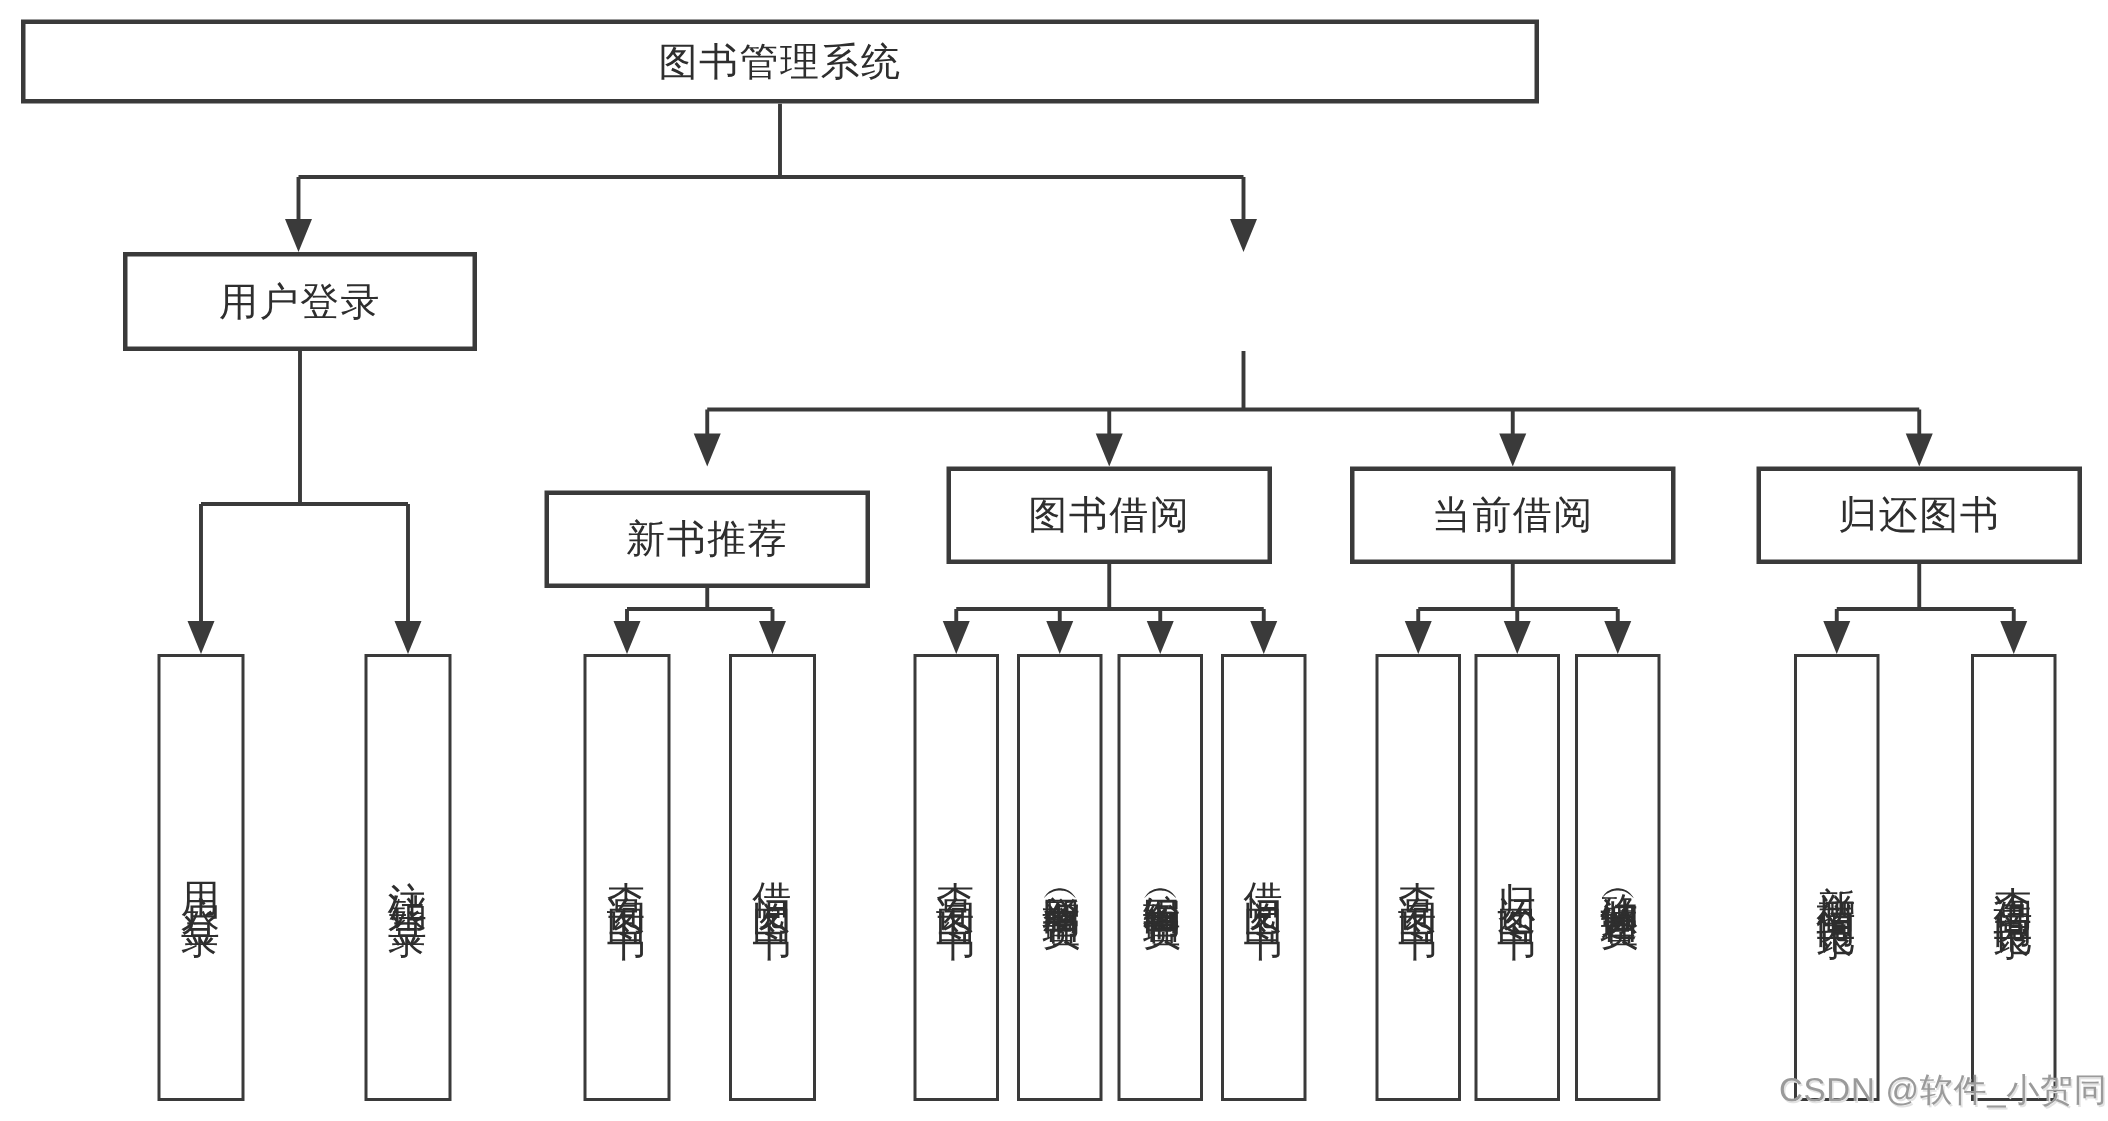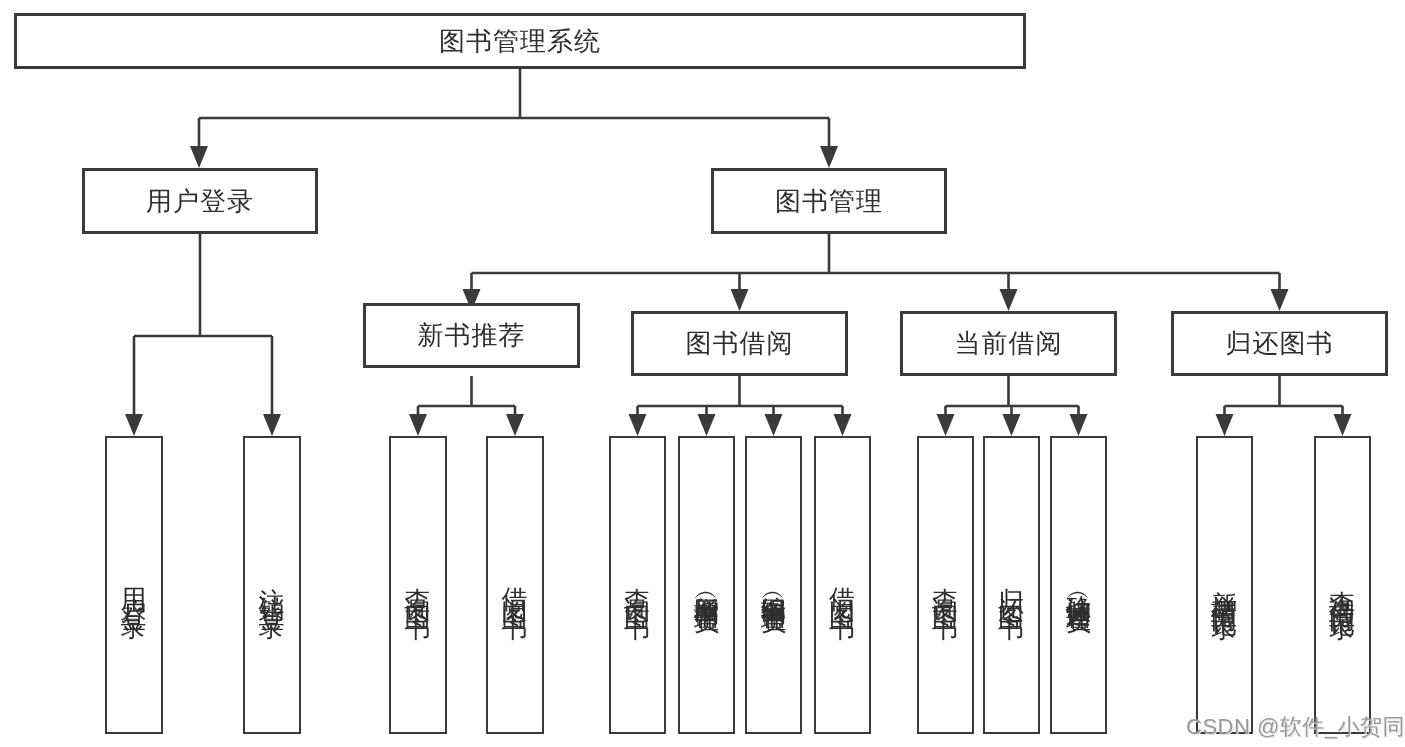--- a/index.html
+++ b/index.html
@@ -59,23 +59,22 @@
       <polygon points="1002.5,414 1020.5,414 1011.5,436"></polygon>
       <polygon points="1069.5,414 1087.5,414 1078.5,436"></polygon>
       <polygon points="1215.5,414 1233.5,414 1224.5,436"></polygon>
       <polygon points="1333.5,414 1351.5,414 1342.5,436"></polygon>
     </g>
   </svg>
 
   <div class="node h-node" style="left:14px;top:13px;width:1012px;height:56px">图书管理系统</div>
 
   <div class="node h-node" style="left:82px;top:168px;width:236px;height:66px">用户登录</div>
-  <div class="node h-node" style="left:711px;top:168px;width:236px;height:66px">图书管理</div>
 
-  <div class="node h-node" style="left:363px;top:303px;width:217px;height:65px">新书推荐</div>
+  <div class="node h-node" style="left:363px;top:327px;width:217px;height:65px">新书推荐</div>
   <div class="node h-node" style="left:631px;top:311px;width:217px;height:65px">图书借阅</div>
   <div class="node h-node" style="left:900px;top:311px;width:217px;height:65px">当前借阅</div>
   <div class="node h-node" style="left:1171px;top:311px;width:217px;height:65px">归还图书</div>
 
   <div class="node leaf" style="left:105px;top:436px;width:58px;height:298px">用户登录</div>
   <div class="node leaf" style="left:243px;top:436px;width:58px;height:298px">注销登录</div>
 
   <div class="node leaf" style="left:389px;top:436px;width:58px;height:298px">查询图书</div>
   <div class="node leaf" style="left:486px;top:436px;width:58px;height:298px">借阅图书</div>
 

